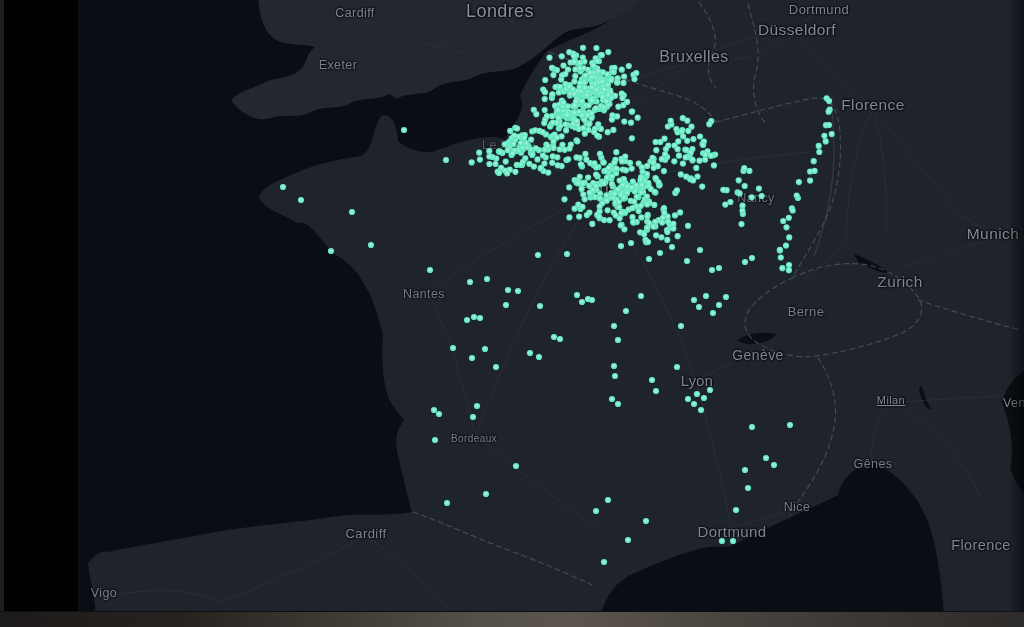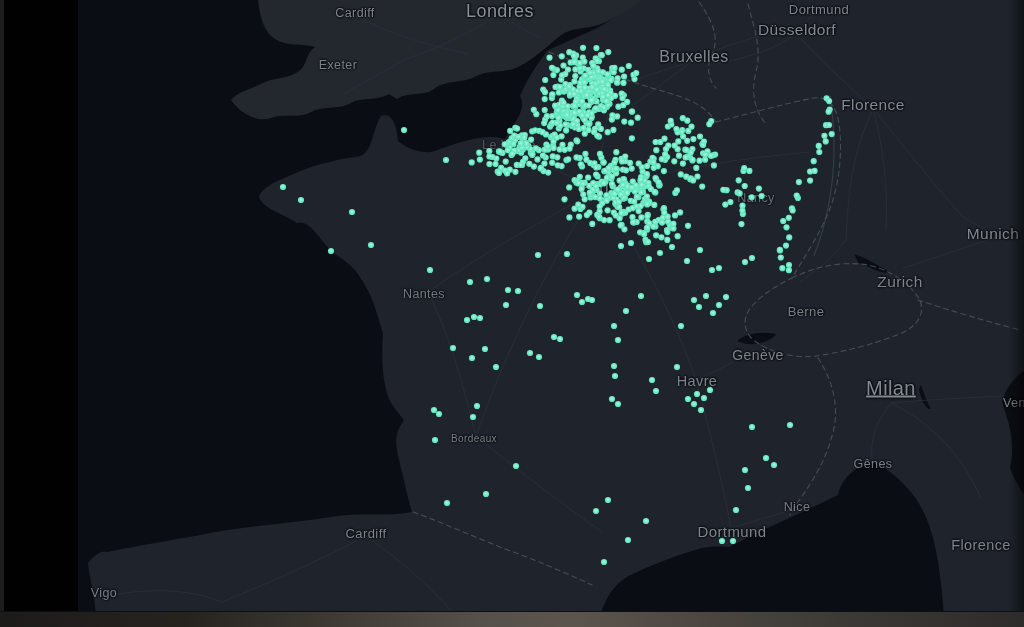--- a/index.html
+++ b/index.html
@@ -122,28 +122,28 @@
         <div class="city" style="left: 797px; top: 30px; font-size: 15.5px; opacity: 0.95; color: rgb(138, 144, 151);">Düsseldorf</div>
         <div class="city" style="left: 694px; top: 57px; font-size: 16px; opacity: 0.95; color: rgb(138, 144, 151);">Bruxelles</div>
         <div class="city" style="left: 873px; top: 105px; font-size: 15.5px; opacity: 0.95; color: rgb(138, 144, 151);">Florence</div>
         <div class="city" style="left: 993px; top: 234px; font-size: 15.5px; opacity: 0.95; color: rgb(138, 144, 151);">Munich</div>
         <div class="city" style="left: 756px; top: 198px; font-size: 12.5px; opacity: 0.7; color: rgb(138, 144, 151);">Nancy</div>
         <div class="city" style="left: 598px; top: 187px; font-size: 16.5px; opacity: 0.85; color: rgb(138, 144, 151);">Paris</div>
         <div class="city" style="left: 509px; top: 145px; font-size: 12.5px; opacity: 0.5; color: rgb(138, 144, 151);">Le Havre</div>
         <div class="city" style="left: 860px; top: 282px; font-size: 15.5px; opacity: 0.9; color: rgb(138, 144, 151); margin-left: 40px;">Zurich</div>
         <div class="city" style="left: 806px; top: 311px; font-size: 13px; opacity: 0.85; color: rgb(138, 144, 151);">Berne</div>
         <div class="city" style="left: 758px; top: 355px; font-size: 14px; opacity: 0.9; color: rgb(138, 144, 151);">Genève</div>
-        <div class="city" style="left: 697px; top: 381px; font-size: 14.5px; opacity: 0.9; color: rgb(138, 144, 151);">Havre</div>
+        <div class="city" style="left: 697px; top: 381px; font-size: 14.5px; opacity: 0.9; color: rgb(138, 144, 151);">Lyon</div>
         <div class="city" style="left: 424px; top: 294px; font-size: 12.5px; opacity: 0.8; color: rgb(138, 144, 151);">Nantes</div>
         <div class="city" style="left: 474px; top: 438px; font-size: 10px; opacity: 0.85; color: rgb(138, 144, 151);">Bordeaux</div>
         <div class="city" style="left: 366px; top: 533px; font-size: 13px; opacity: 0.9; color: rgb(138, 144, 151);">Cardiff</div>
         <div class="city" style="left: 104px; top: 593px; font-size: 12.5px; opacity: 0.85; color: rgb(138, 144, 151);">Vigo</div>
         <div class="city" style="left: 732px; top: 531px; font-size: 15px; opacity: 0.9; color: rgb(138, 144, 151);">Dortmund</div>
         <div class="city" style="left: 797px; top: 507px; font-size: 12.5px; opacity: 0.85; color: rgb(138, 144, 151);">Nice</div>
-        <div class="city" style="left: 891px; top: 388px; font-size: 20px; opacity: 0.95; color: rgb(138, 144, 151); text-decoration: underline;">Milan</div>
+        <div class="city" style="left: 891px; top: 400px; font-size: 11px; opacity: 0.95; color: rgb(138, 144, 151); text-decoration: underline;">Milan</div>
         <div class="city" style="left: 873px; top: 464px; font-size: 12.5px; opacity: 0.85; color: rgb(138, 144, 151);">Gênes</div>
         <div class="city" style="left: 981px; top: 501px; font-size: 14.5px; opacity: 0.9; color: rgb(138, 144, 151); margin-top: 44px;">Florence</div>
         <div class="city" style="left: 1016px; top: 403px; font-size: 12.5px; opacity: 0.9; color: rgb(138, 144, 151);">Veni</div>
       </div>
 
     <svg id="dots-svg" width="1024" height="611" viewBox="0 0 1024 611">
       <defs>
         <radialGradient id="dotGrad" cx="50%" cy="45%" r="60%">
           <stop id="dg0" offset="0%" stop-color="#b2f6de"></stop>
           <stop id="dg1" offset="45%" stop-color="#79edcb"></stop>

